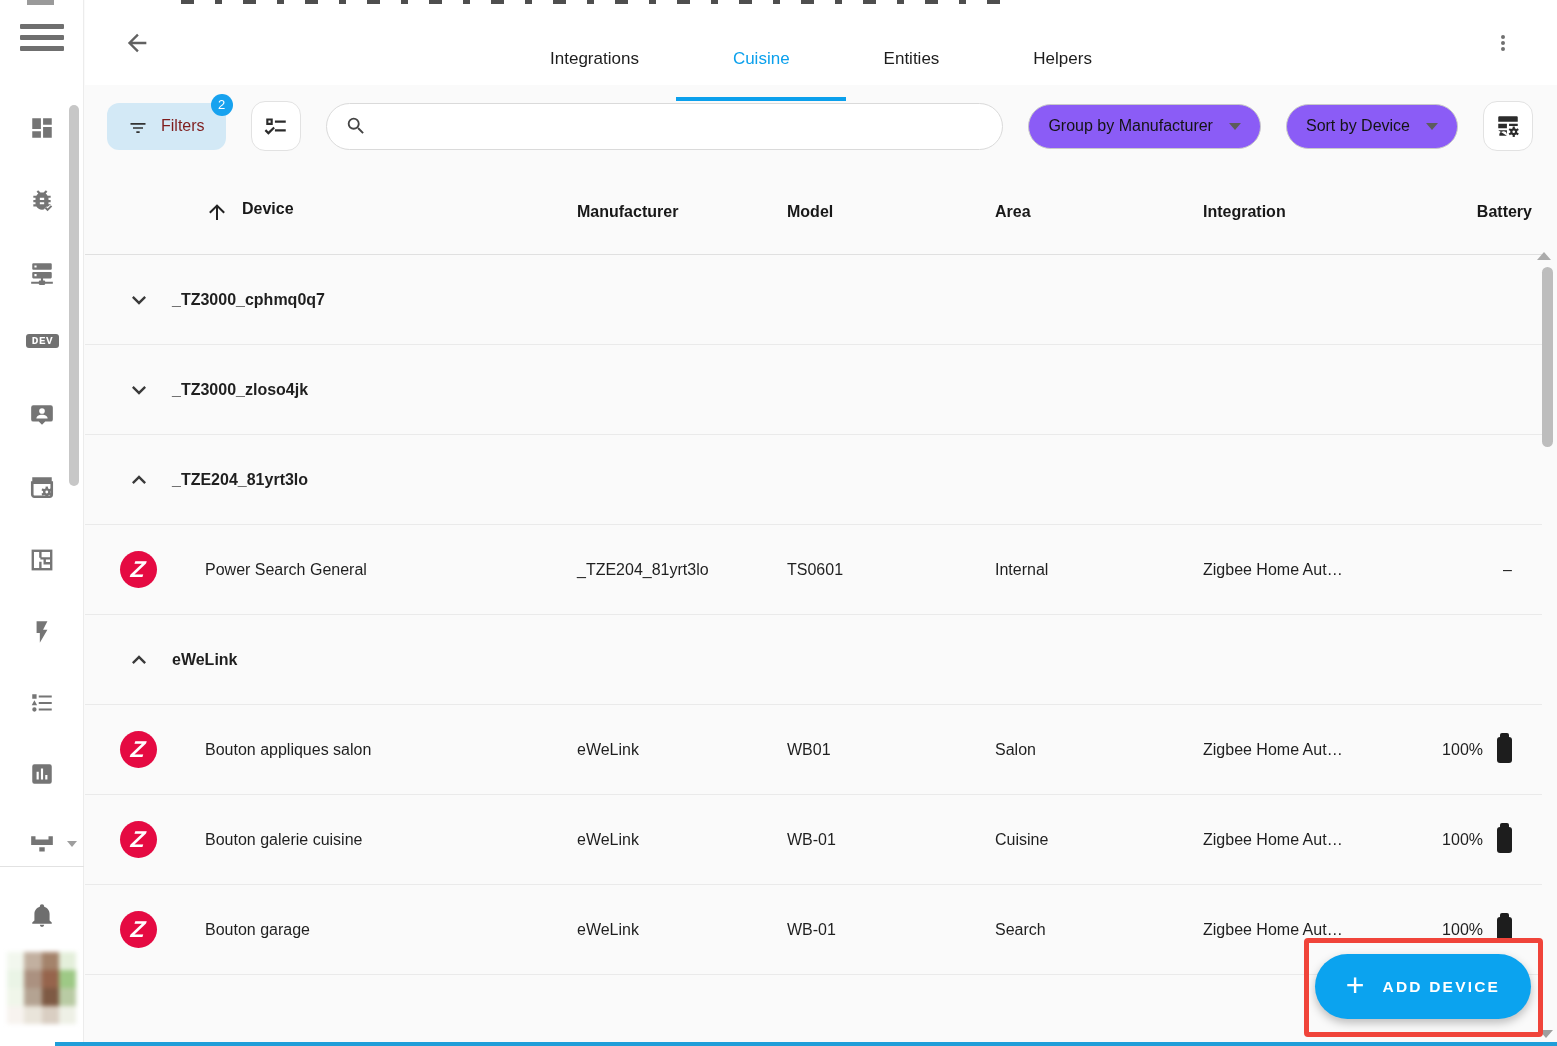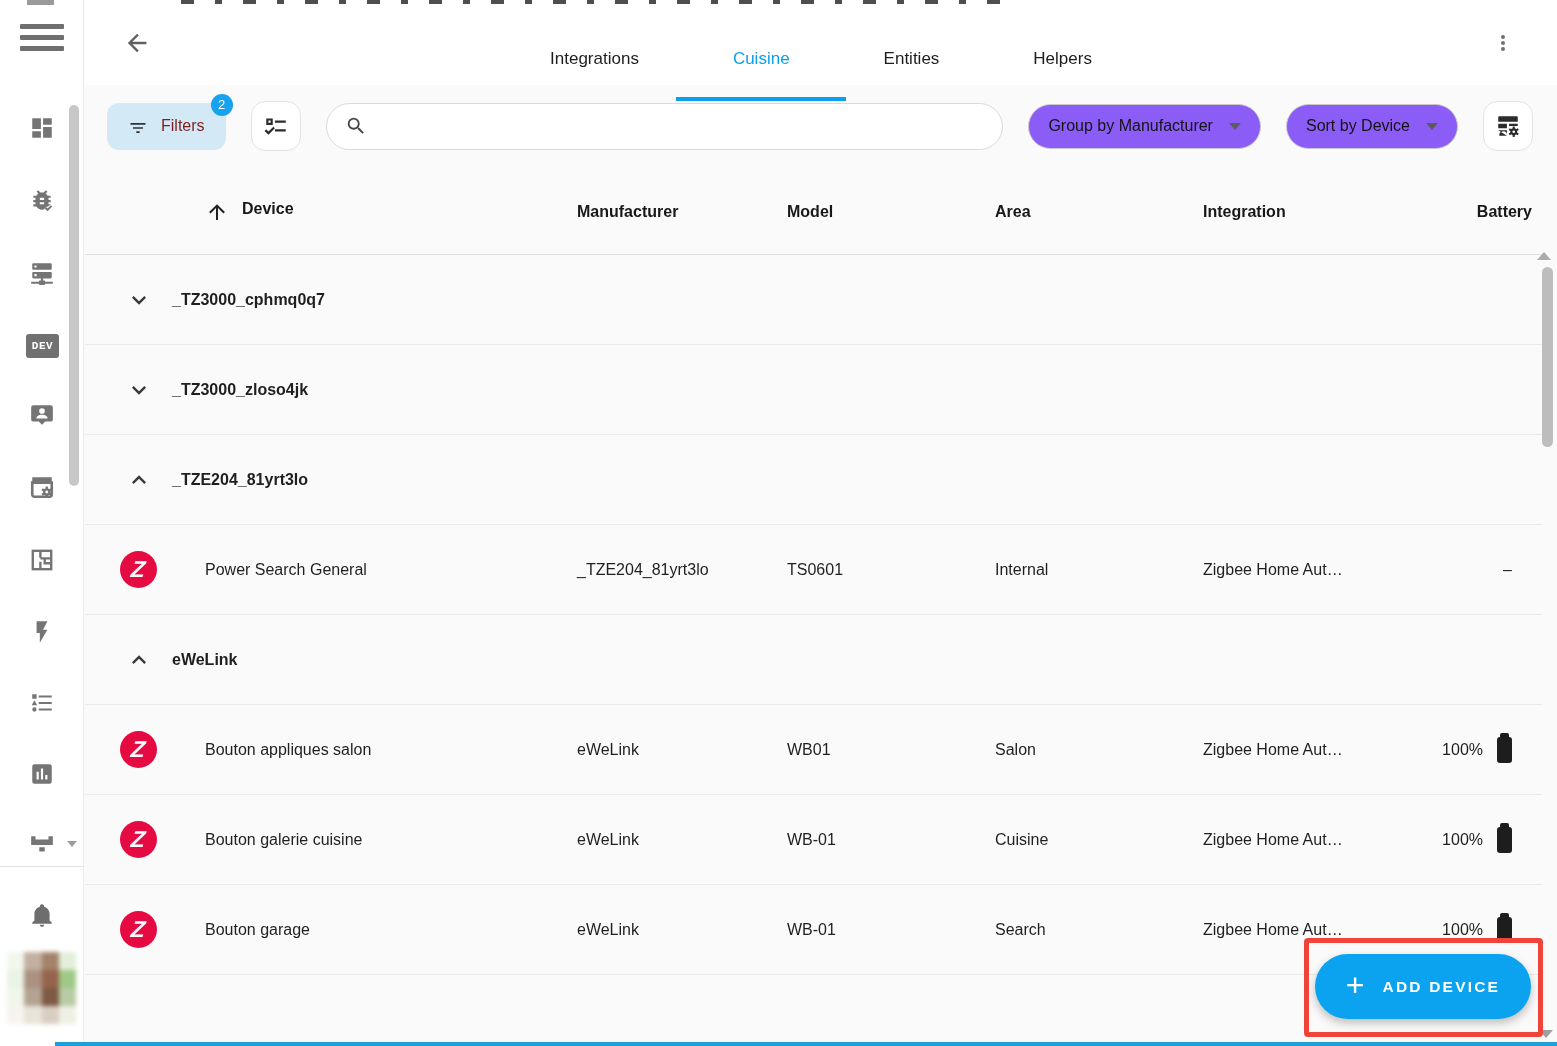--- a/index.html
+++ b/index.html
@@ -14,21 +14,21 @@
   
   .sidebar {
     position:absolute; left:0; top:0; width:84px; height:1046px;
     background:#ffffff; border-right:1px solid #ececec; z-index:5;
   }
   .hamburger { position:absolute; left:20px; top:24px; width:44px; height:38px; cursor:pointer; }
   .hamburger span { display:block; height:5px; background:#6f6f6f; border-radius:1px; margin-bottom:6px; }
   .top-fragment-left { position:absolute; left:27px; top:0; width:27px; height:5px; background:#9a9a9a; }
   .snav-icon { position:absolute; left:29px; width:26px; height:26px; color:#757575; }
   .dev-badge {
-    position:absolute; left:26px; width:33px; height:24px; background:#717171; border-radius:3px;
+    position:absolute; left:26px; width:33px; height:14px; background:#717171; border-radius:3px;
     color:#fff; font-family:"Liberation Mono", monospace; font-size:11px; font-weight:bold;
     display:flex; align-items:center; justify-content:center; letter-spacing:.5px;
   }
   .snav-caret { position:absolute; left:67px; width:0; height:0;
     border-left:5px solid transparent; border-right:5px solid transparent; border-top:6px solid #9e9e9e; }
   .snav-divider { position:absolute; left:0; top:866px; width:84px; height:1px; background:#e2e2e2; }
   .sidebar-scrollbar { position:absolute; left:69px; top:105px; width:10px; height:381px;
     background:#c7c7c7; border-radius:5px; }
   .avatar { position:absolute; left:7px; top:952px; width:69px; height:72px;
     display:grid; grid-template-columns:repeat(4,1fr); grid-template-rows:repeat(4,1fr);

